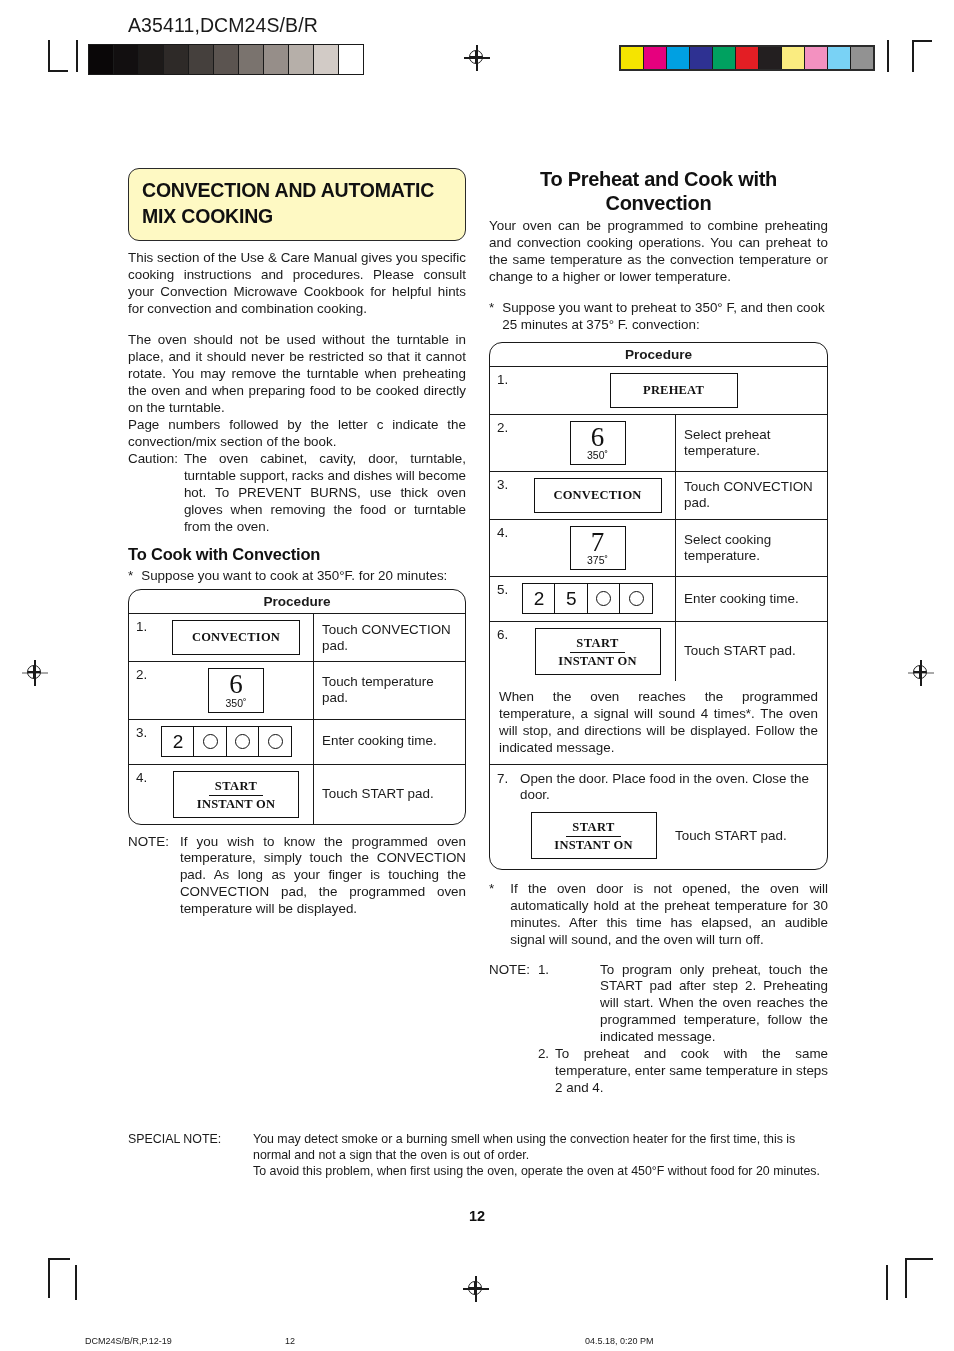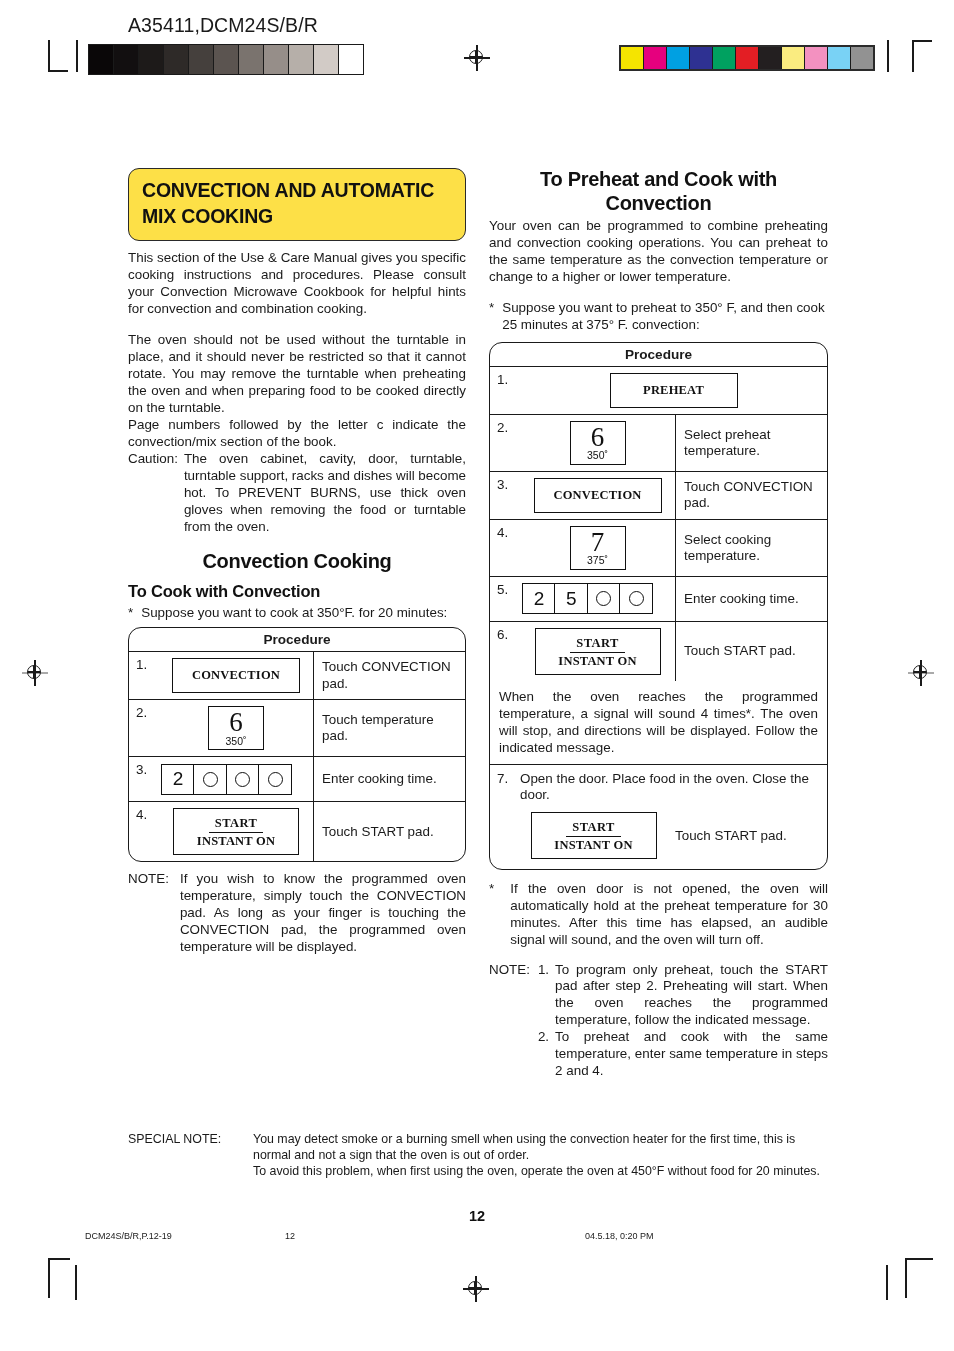--- a/index.html
+++ b/index.html
@@ -65,21 +65,21 @@
     color: #1a1a1a;
   }
 
   
   .col-left  { position: absolute; left: 128px; top: 168px; width: 338px; }
   .col-right { position: absolute; left: 489px; top: 168px; width: 339px; }
 
   .title-box {
     border: 1.6px solid #2a2a2a;
     border-radius: 11px;
-    background: #fde047;
+    background: #fef9c3;
     padding: 9px 13px 11px 13px;
     font-weight: bold;
     font-size: 19.5px;
     line-height: 1.32;
     letter-spacing: -0.2px;
     color: #111111;
     margin-bottom: 9px;
   }
 
   h2.section-title {
@@ -260,21 +260,21 @@
     position: absolute;
     left: 0; top: 1208px; width: 954px;
     text-align: center;
     font-size: 14.5px;
     font-weight: bold;
     color: #111;
   }
 
   .footer-line {
     position: absolute;
-    top: 1231px;
+    top: 1336px;
     font-size: 9px;
     color: #1a1a1a;
     white-space: nowrap;
   }
   .f-left  { left: 85px; }
   .f-mid   { left: 285px; }
   .f-right { left: 585px; }
 </style>
 </head>
 <body>
@@ -341,21 +341,20 @@
   <p class="body">This section of the Use &amp; Care Manual gives you specific cooking instructions and procedures. Please consult your Convection Microwave Cookbook for helpful hints for convection and combination cooking.</p>
   <p class="body gap">The oven should not be used without the turntable in place, and it should never be restricted so that it cannot rotate. You may remove the turntable when preheating the oven and when preparing food to be cooked directly on the turntable.</p>
 
   <p class="body">Page numbers followed by the letter c indicate the convection/mix section of the book.</p>
 
   <div class="hang" style="margin-top:0;">
     <span class="lead">Caution:</span>
     <span class="rest" style="padding-left:6px;">The oven cabinet, cavity, door, turntable, turntable support, racks and dishes will become hot. To PREVENT BURNS, use thick oven gloves when removing the food or turntable from the oven.</span>
   </div>
 
-  <h2 class="section-title">Convection Cooking</h2>
 
   <h3 class="sub-title">To Cook with Convection</h3>
 
   <div class="hang">
     <span class="lead">*</span>
     <span class="rest nj" style="padding-left:8px;">Suppose you want to cook at 350°F. for 20 minutes:</span>
   </div>
 
   <div class="proc">
     <div class="proc-head">Procedure</div>
@@ -513,21 +512,21 @@
   <div class="hang" style="margin-top:11px;">
     <span class="lead">*</span>
     <span class="rest" style="padding-left:8px;margin-left:8px;">If the oven door is not opened, the oven will automatically hold at the preheat temperature for 30 minutes. After this time has elapsed, an audible signal will sound, and the oven will turn off.</span>
   </div>
 
   <div class="hang" style="margin-top:13px;">
     <span class="lead">NOTE:</span>
     <div style="flex:1 1 auto; padding-left:8px;" id="rightNotes">
         <div class="hang">
           <span class="lead">1.</span>
-          <span class="rest" style="padding-left: 6px;">To program only preheat, touch the START pad after step 2. Preheating will start. When the oven reaches the programmed temperature, follow the indicated message.</span>
+          <span class="rest" style="padding-left: 6px; margin-left: 45px;">To program only preheat, touch the START pad after step 2. Preheating will start. When the oven reaches the programmed temperature, follow the indicated message.</span>
         </div>
         <div class="hang">
           <span class="lead">2.</span>
           <span class="rest" style="padding-left: 6px;">To preheat and cook with the same temperature, enter same temperature in steps 2 and 4.</span>
         </div>
       </div>
   </div>
 </div>
 
 <div class="special-note">

